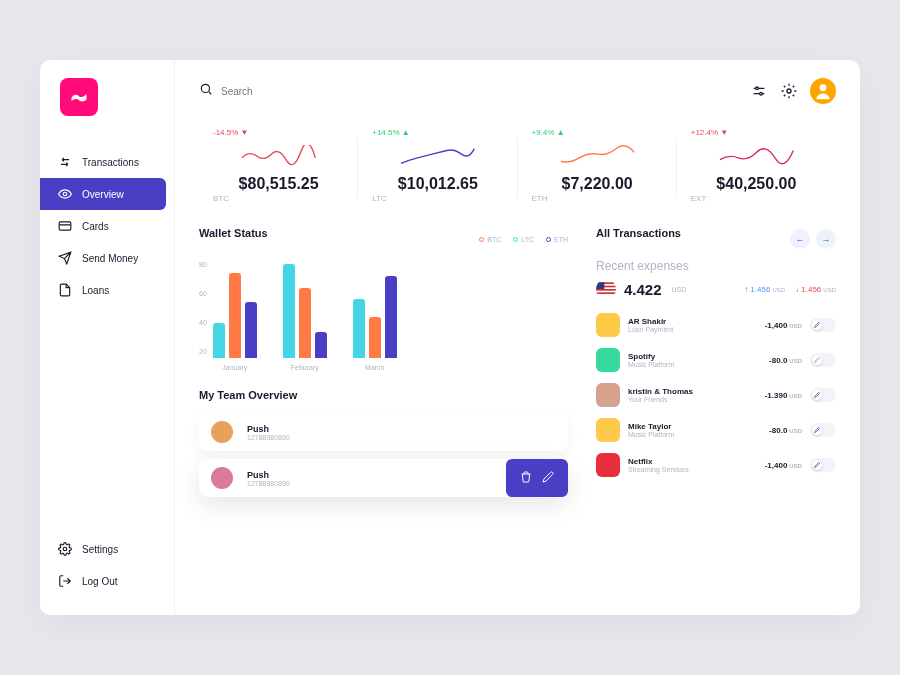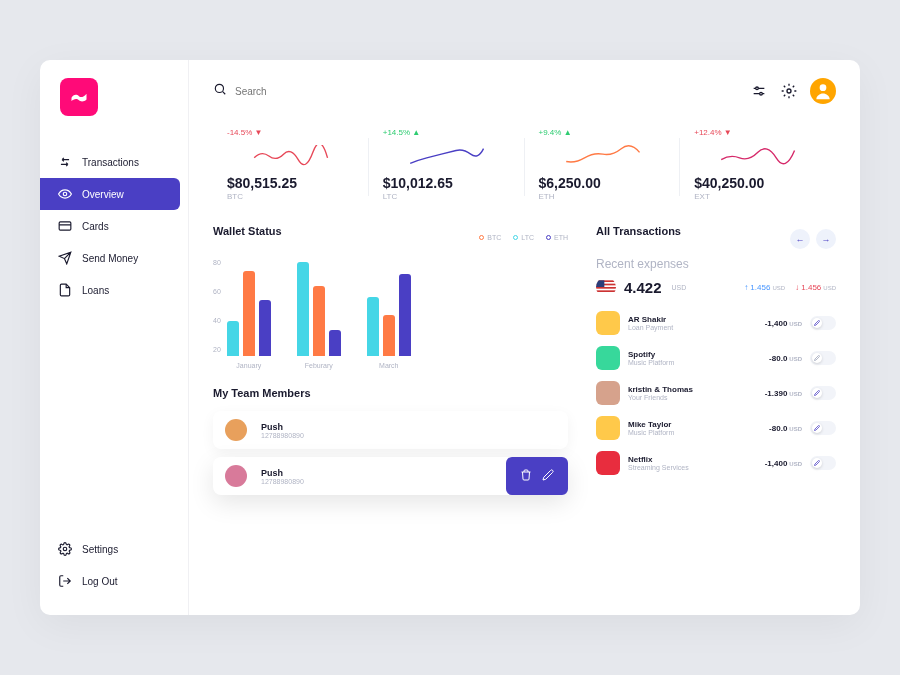--- a/index.html
+++ b/index.html
@@ -1,18 +1,18 @@
 <!DOCTYPE html>
 <html><head>
 <meta charset="utf-8">
 <style>
 * { box-sizing: border-box; margin: 0; padding: 0; font-family: -apple-system, BlinkMacSystemFont, 'Segoe UI', sans-serif; }
 body { background: #e6e8ed; display: flex; align-items: center; justify-content: center; min-height: 675px; }
 .app { width: 820px; height: 555px; background: #fff; border-radius: 10px; display: flex; overflow: hidden; box-shadow: 0 10px 40px rgba(0,0,0,0.05); }
-.sidebar { width: 149px; display: flex; flex-direction: column; padding: 18px 0; border-right: 1px solid #f0f0f3; }
+.sidebar { width: 135px; display: flex; flex-direction: column; padding: 18px 0; border-right: 1px solid #f0f0f3; }
 .logo { width: 38px; height: 38px; background: #ff0a78; border-radius: 8px; margin: 0 0 30px 20px; display: flex; align-items: center; justify-content: center; }
 .logo svg { width: 20px; height: 20px; }
 .nav { display: flex; flex-direction: column; flex: 1; }
 .nav-item { display: flex; align-items: center; gap: 10px; padding: 9px 18px; font-size: 10px; color: #1a1a2e; cursor: pointer; border-radius: 0 6px 6px 0; margin-right: 8px; }
 .nav-item.active { background: #4a3fc4; color: #fff; }
 .nav-item .ico { width: 14px; height: 14px; display: flex; align-items: center; justify-content: center; flex-shrink: 0; }
 .nav-bottom { margin-top: auto; }
 .main { flex: 1; padding: 18px 24px; overflow: hidden; }
 .topbar { display: flex; align-items: center; gap: 4px; margin-bottom: 24px; }
 .search { display: flex; align-items: center; gap: 8px; flex: 1; }
@@ -21,21 +21,21 @@
 .icon-btn { width: 18px; height: 18px; display: flex; align-items: center; justify-content: center; cursor: pointer; color: #1a1a2e; }
 .avatar { width: 26px; height: 26px; border-radius: 50%; background: #ffa500; display: flex; align-items: center; justify-content: center; overflow: hidden; }
 .avatar-sm { width: 24px; height: 24px; border-radius: 6px; flex-shrink: 0; }
 .stats { display: flex; gap: 0; margin-bottom: 24px; }
 .stat { flex: 1; padding: 0 14px; position: relative; }
 .stat:not(:last-child)::after { content: ''; position: absolute; right: 0; top: 10px; bottom: 5px; width: 1px; background: #eef0f4; }
 .stat-change { font-size: 8px; display: flex; align-items: center; gap: 2px; margin-bottom: 4px; }
 .stat-change.down { color: #e74858; }
 .stat-change.up { color: #2ecc71; }
 .spark { width: 100%; height: 22px; margin: 4px 0; }
-.stat-value { font-size: 14px; font-weight: 700; color: #1a1a2e; }
+.stat-value { font-size: 16px; font-weight: 700; color: #1a1a2e; text-align: center; }
 .stat-label { font-size: 8px; color: #b0b4c4; margin-top: 1px; }
 .content { display: flex; gap: 28px; }
 .left-col { flex: 1; }
 .right-col { width: 240px; }
 .section-title { font-size: 11px; font-weight: 700; color: #1a1a2e; margin-bottom: 12px; }
 .chart-header { display: flex; align-items: center; justify-content: space-between; margin-bottom: 10px; }
 .legend { display: flex; gap: 12px; font-size: 7px; color: #b0b4c4; }
 .legend-item { display: flex; align-items: center; gap: 3px; }
 .legend-dot { width: 5px; height: 5px; border-radius: 50%; border: 1px solid; }
 .chart-area { display: flex; gap: 6px; height: 110px; }
@@ -47,21 +47,21 @@
 .bar-label { font-size: 7px; color: #b0b4c4; }
 .team-section { margin-top: 18px; }
 .team-card { display: flex; align-items: center; gap: 14px; background: #fff; border-radius: 8px; padding: 8px 12px; margin-bottom: 8px; box-shadow: 0 4px 14px rgba(0,0,0,0.05); }
 .team-card.active { box-shadow: 0 8px 24px rgba(0,0,0,0.10); }
 .team-info { flex: 1; }
 .team-name { font-size: 9px; font-weight: 600; color: #1a1a2e; }
 .team-sub { font-size: 7px; color: #b0b4c4; }
 .team-actions { background: #4a3fc4; border-radius: 6px; display: flex; align-items: center; gap: 10px; padding: 10px 14px; margin: -8px -12px -8px 0; }
 .team-actions .ico { color: #fff; cursor: pointer; }
 .member-avatar { width: 22px; height: 22px; border-radius: 50%; flex-shrink: 0; }
-.trans-header { display: flex; align-items: flex-end; justify-content: space-between; margin-bottom: 8px; }
+.trans-header { display: flex; align-items: center; justify-content: space-between; margin-bottom: 8px; }
 .nav-arrows { display: flex; gap: 6px; }
 .arrow-btn { width: 20px; height: 20px; border-radius: 50%; background: #eef2fb; display: flex; align-items: center; justify-content: center; cursor: pointer; font-size: 9px; color: #4a3fc4; }
 .recent-label { font-size: 12px; color: #b0b4c4; margin-bottom: 6px; }
 .summary-row { display: flex; align-items: center; gap: 8px; margin-bottom: 14px; }
 .flag { width: 20px; height: 20px; border-radius: 50%; flex-shrink: 0; }
 .summary-val { font-size: 15px; font-weight: 700; color: #1a1a2e; }
 .summary-cur { font-size: 7px; color: #b0b4c4; margin-left: 2px; }
 .sum-stats { display: flex; gap: 10px; margin-left: auto; font-size: 8px; }
 .sum-up { color: #4896ff; }
 .sum-down { color: #e74858; }
@@ -196,21 +196,21 @@
         <div class="stat"><div class="stat-change up">+14.5% ▲</div>
   <svg class="spark" viewBox="0 0 80 24">
             <path d="M0 20 Q10 16 18 14 T34 10 T50 6 T66 10 T80 4" fill="none" stroke="#4a3fc4" stroke-width="1.5"></path>
           </svg>
   <div class="stat-value">$10,012.65</div>
   <div class="stat-label">LTC</div></div>
         <div class="stat"><div class="stat-change up">+9.4% ▲</div>
   <svg class="spark" viewBox="0 0 80 24">
             <path d="M0 18 Q10 20 20 14 T40 10 T60 4 T80 8" fill="none" stroke="#ff7a45" stroke-width="1.5"></path>
           </svg>
-  <div class="stat-value">$6,250.00</div>
+  <div class="stat-value">$7,220.00</div>
   <div class="stat-label">ETH</div></div>
         <div class="stat"><div class="stat-change down">+12.4% ▼</div>
   <svg class="spark" viewBox="0 0 80 24">
             <path d="M0 16 Q10 10 20 14 T40 8 T60 14 T80 6" fill="none" stroke="#d62a6a" stroke-width="1.5"></path>
           </svg>
   <div class="stat-value">$40,250.00</div>
   <div class="stat-label">EXT</div></div>
       </div>
 
     <div class="content">
@@ -261,21 +261,21 @@
                   <div class="bar" style="background: rgb(69, 214, 230); height: 58.75px;"></div>
                   <div class="bar" style="background: rgb(255, 122, 69); height: 41.125px;"></div>
                   <div class="bar" style="background: rgb(74, 63, 196); height: 82.25px;"></div>
                 </div>
                 <div class="bar-label">March</div>
               </div>
             </div>
         </div>
 
         <div class="team-section">
-          <div class="section-title">My Team Members</div>
+          <div class="section-title">My Team Overview</div>
           <div id="team-list">
               <div class="team-card">
                 <div class="member-avatar" style="background:#e8a05c"></div>
   <div class="team-info">
                   <div class="team-name">Push</div>
                   <div class="team-sub">12788980890</div>
                 </div>
               </div>
               <div class="team-card active">
                 <div class="member-avatar" style="background:#d87a9a"></div>

